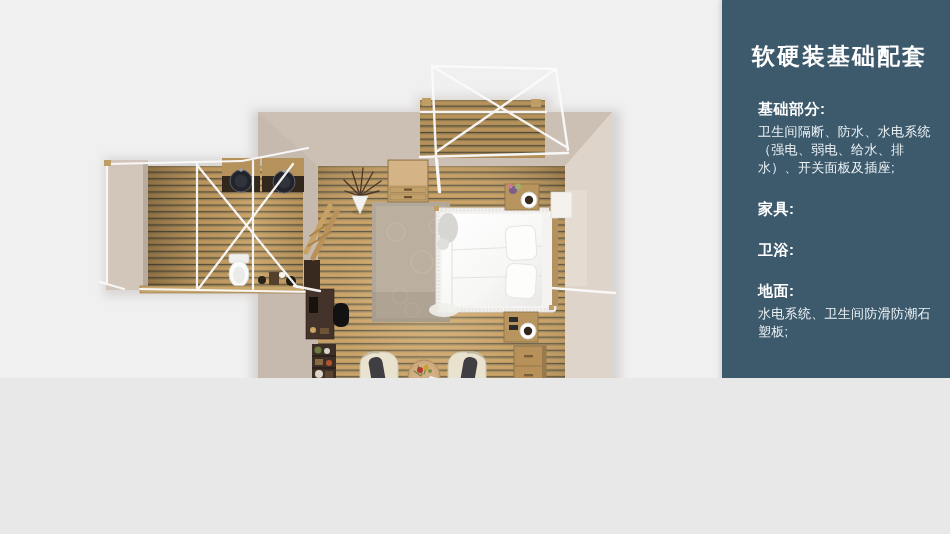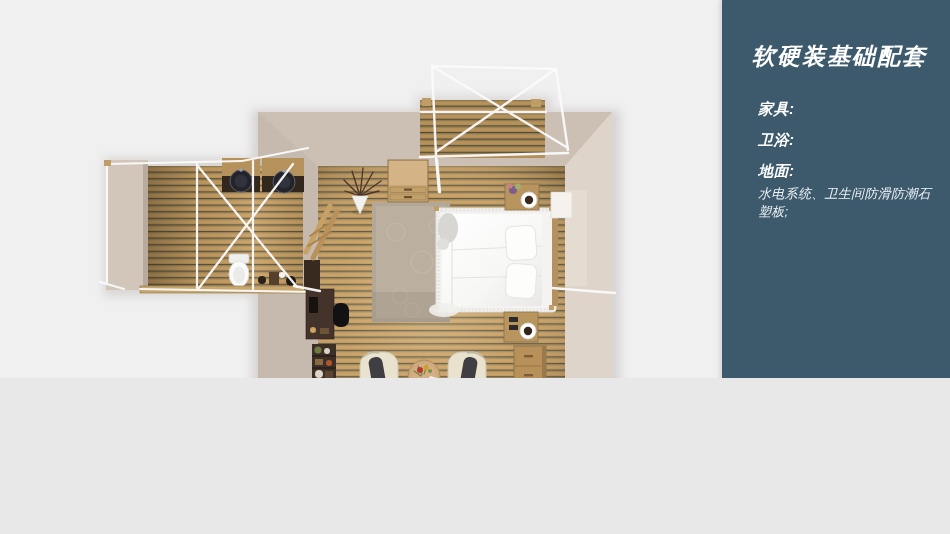--- a/index.html
+++ b/index.html
@@ -1,34 +1,33 @@
 <!DOCTYPE html>
 <html><head>
 <meta charset="utf-8">
 <style>
   html,body{margin:0;padding:0;background:#e8e8e8;}
   .stage{
     position:relative;width:950px;height:378px;margin:0 auto;
     background:#000000;overflow:hidden;
     font-family:"Liberation Sans","DejaVu Sans",sans-serif;
-    font-style:italic;
   }
   .artwork{position:absolute;left:0;top:0;width:722px;height:534px;}
   .panel{
     position:absolute;left:722px;top:0;width:228px;height:534px;
     background:#3d5a6d;color:#fff;box-sizing:border-box;
     padding:42px 13px 0 20px;
     box-shadow:-2px 0 5px rgba(0,0,0,0.12);
   }
   .panel h1{
     margin:0;font-size:23px;line-height:28px;font-weight:bold;
     text-align:center;letter-spacing:2px;color:#ffffff;
   }
   .panel .sections{padding-left:16px;padding-right:1px;}
-  .panel section{margin-top:12px;}
+  .panel section{margin-top:22px;}
   .panel section:first-child{margin-top:29px;}
   .panel h2{
     margin:0 0 5px 0;font-size:15px;line-height:19px;
     font-weight:bold;color:#ffffff;letter-spacing:0.5px;
   }
   .panel p{
     margin:0;font-size:13px;line-height:18px;color:#eef3f6;
     letter-spacing:0.3px;word-break:break-all;
   }
 </style>
@@ -311,20 +310,24 @@
         <line x1="560" y1="399" x2="580" y2="414"></line>
         <line x1="437" y1="160" x2="440" y2="192"></line>
       </g>
     </svg>
   </div>
 
   <aside class="panel">
     <h1>软硬装基础配套</h1>
     <div class="sections">
       <section>
+        <h2>基础部分:</h2>
+        <p>卫生间隔断、防水、水电系统（强电、弱电、给水、排水）、开关面板及插座;</p>
+      </section>
+      <section>
         <h2>家具:</h2>
       </section>
       <section>
       </section>
       <section>
         <h2>卫浴:</h2>
       </section>
       <section>
         <h2>地面:</h2>
         <p>水电系统、卫生间防滑防潮石塑板;</p>

